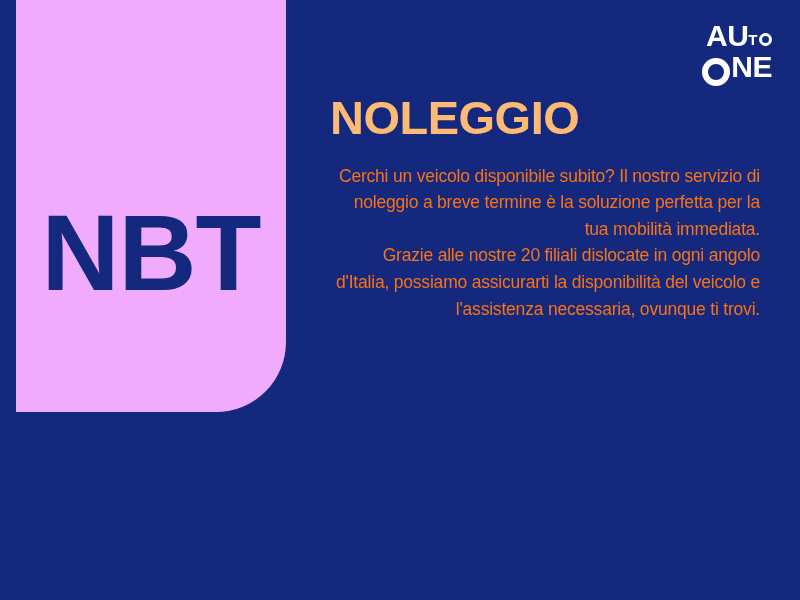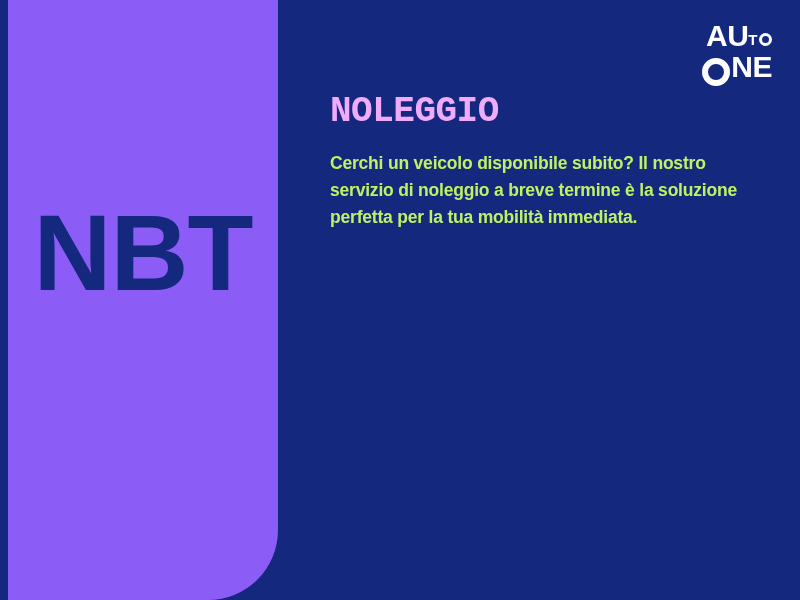--- a/index.html
+++ b/index.html
@@ -16,25 +16,25 @@
   .banner {
     position: relative;
     width: 800px;
     height: 600px;
     background: #14287e;
     overflow: hidden;
   }
   
   .left-panel {
     position: absolute;
-    left: 8px;
+    left: 16px;
     top: 0;
     width: 270px;
-    height: 600px;
-    background: #8b5cf6;
+    height: 412px;
+    background: #f0abfc;
     border-bottom-right-radius: 70px;
   }
   .nbt-text {
     position: absolute;
     left: 0;
     top: 0;
     width: 270px;
     height: 512px;
     display: flex;
     align-items: center;
@@ -101,39 +101,40 @@
     margin-right: 1px;
   }
   
   .content {
     position: absolute;
     left: 330px;
     top: 92px;
     width: 430px;
   }
   .headline {
-    color: #f0abfc;
-    font-family: Liberation Mono, monospace;
+    color: #fdba74;
+    font-family: Liberation Sans, sans-serif;
     font-weight: bold;
-    font-size: 36px;
+    font-size: 47px;
     line-height: 1.12;
     letter-spacing: -0.5px;
     text-transform: uppercase;
     margin: 0 0 18px 0;
   }
   .headline span {
     display: block;
   }
   .body-copy {
-    color: #bef264;
+    color: #f97316;
     font-family: "Liberation Sans", sans-serif;
-    font-weight: bold;
+    font-weight: normal;
     font-size: 17.5px;
     line-height: 1.52;
     letter-spacing: -0.2px;
+    text-align: right;
   }
   .body-copy p {
     margin: 0;
   }
 </style>
 </head>
 <body>
 
 <div class="banner">
 
@@ -154,16 +155,17 @@
         <span>E</span>
     </div>
   </div>
 
   <div class="content">
     <h1 class="headline">
       <span>NOLEGGIO</span>
     </h1>
     <div class="body-copy">
       <p>Cerchi un veicolo disponibile subito? Il nostro servizio di noleggio a breve termine è la soluzione perfetta per la tua mobilità immediata.</p>
+      <p>Grazie alle nostre 20 filiali dislocate in ogni angolo d'Italia, possiamo assicurarti la disponibilità del veicolo e l'assistenza necessaria, ovunque ti trovi.</p>
     </div>
   </div>
 
 </div>
 
 </body></html>

